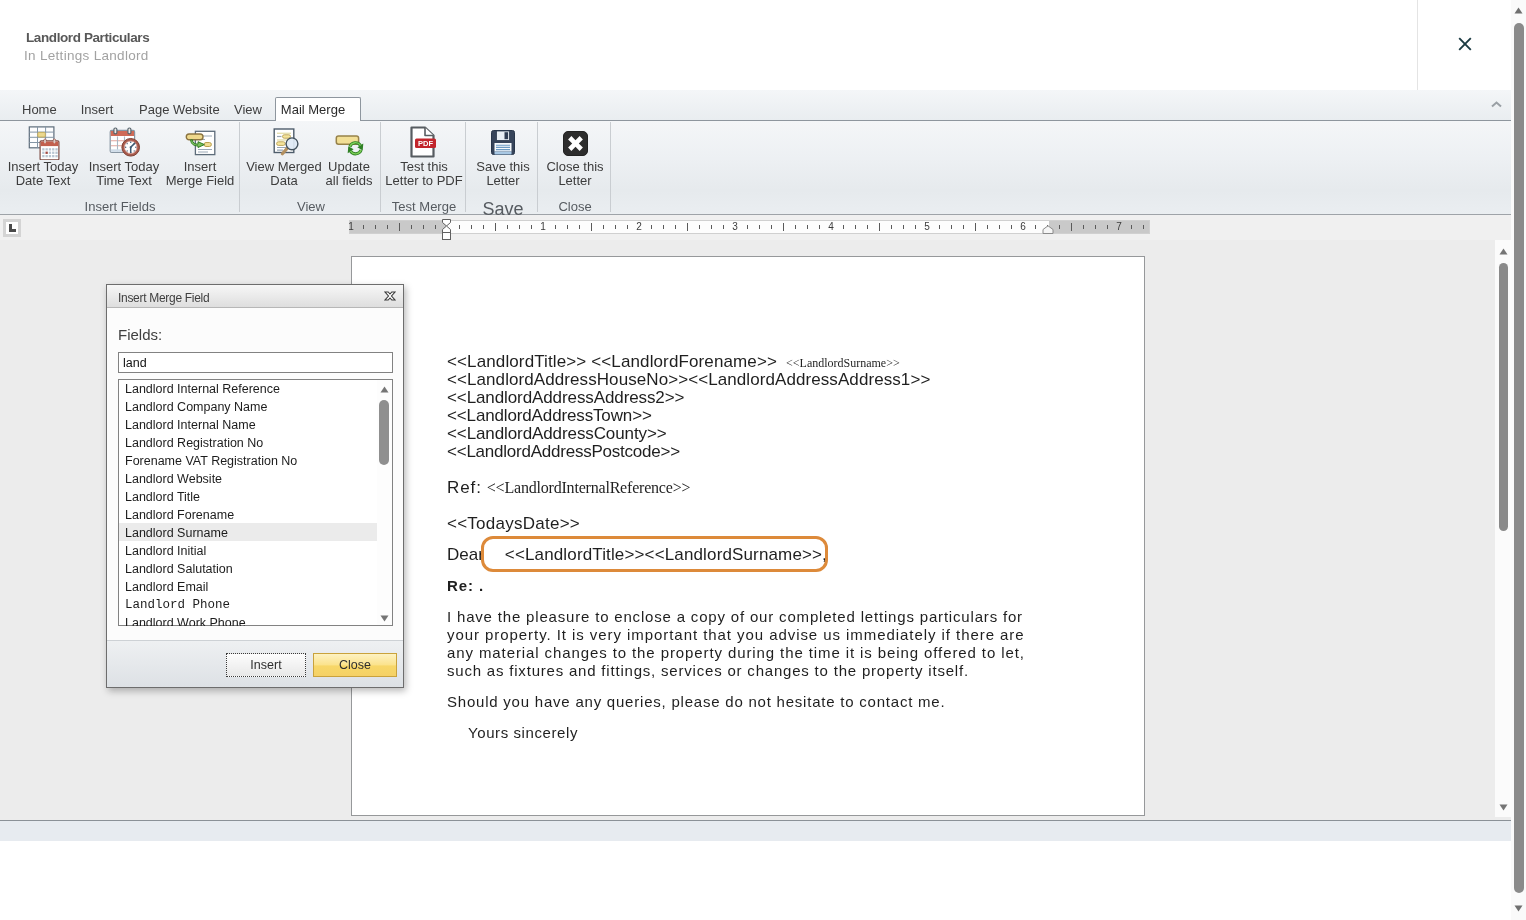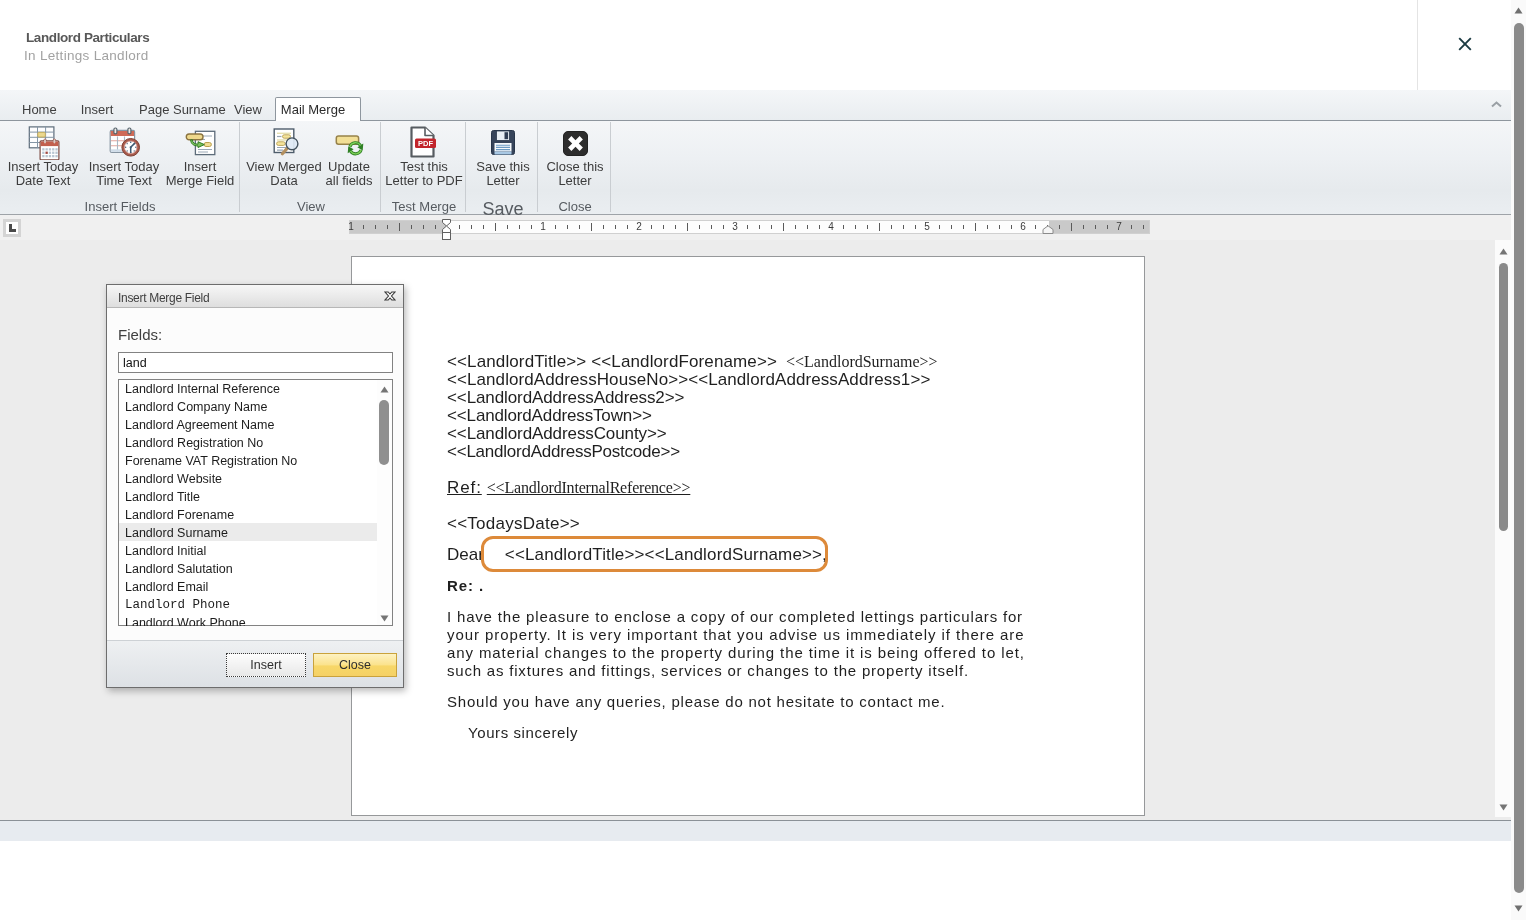--- a/index.html
+++ b/index.html
@@ -17,21 +17,21 @@
   <div class="abs nw" style="left:26px;top:30px;font-size:13.5px;font-weight:bold;color:#585858;letter-spacing:-0.4px;">Landlord Particulars</div>
   <div class="abs nw" style="left:24px;top:48px;font-size:13.5px;color:#a2a2a2;letter-spacing:0.3px;">In Lettings Landlord</div>
   <div class="abs" style="left:1417px;top:0;width:1px;height:91px;background:#e4e4e4;"></div>
   <svg class="abs" style="left:1458px;top:37px;" width="14" height="14" viewBox="0 0 14 14">
     <path d="M1.2 1.2 L12.8 12.8 M12.8 1.2 L1.2 12.8" stroke="#1b3a42" stroke-width="1.9" fill="none"></path>
   </svg>
 
   <div class="abs" style="left:0;top:90px;width:1511px;height:31px;background:linear-gradient(#f4f6f8,#e9edf0);border-bottom:1px solid #8e969e;"></div>
   <div class="abs nw" style="left:22px;top:102px;width:34px;text-align:center;font-size:13px;color:#3e3e3e;">Home</div>
   <div class="abs nw" style="left:80px;top:102px;width:34px;text-align:center;font-size:13px;color:#3e3e3e;">Insert</div>
-  <div class="abs nw" style="left:139px;top:102px;width:70px;text-align:center;font-size:13px;color:#3e3e3e;">Page Surname</div>
+  <div class="abs nw" style="left:139px;top:102px;width:70px;text-align:center;font-size:13px;color:#3e3e3e;">Page Website</div>
   <div class="abs nw" style="left:232px;top:102px;width:32px;text-align:center;font-size:13px;color:#3e3e3e;">View</div>
   <div class="abs" style="left:275px;top:97px;width:86px;height:24px;background:#fff;border:1px solid #8e969e;border-bottom:none;border-radius:2px 2px 0 0;"></div>
   <div class="abs nw" style="left:275px;top:102px;width:76px;text-align:center;font-size:13px;color:#2b2b2b;">Mail Merge</div>
   <svg class="abs" style="left:1490px;top:100px;" width="13" height="9" viewBox="0 0 13 9">
     <path d="M2 6.5 L6.5 2.5 L11 6.5" stroke="#9aa0a5" stroke-width="2" fill="none"></path>
   </svg>
 
   <div class="abs" style="left:0;top:121px;width:1511px;height:94px;background:linear-gradient(#f4f6f8 0%,#edf0f3 40%,#e6eaed 75%,#eaeef1 100%);border-bottom:1px solid #9ea3a8;"></div>
   <div class="abs" id="ribbon-seps"></div>
   <div class="abs" style="left:239px;top:122px;width:1px;height:90px;background:#c9cdd1;"></div>
@@ -247,30 +247,30 @@
 </svg>
   </div>
 
   <div class="abs" style="left:0;top:240px;width:1511px;height:580px;background:#ececec;"></div>
   <div class="abs" style="left:351px;top:256px;width:794px;height:560px;background:#fff;border:1px solid #96989a;"></div>
 
   <div id="letter">
   <style>
     .dl { position:absolute; left:447px; font-size:17px; color:#1f1f1f; line-height:18px; white-space:pre; }
     .bd { font-size:15px; }
-    .sf1 { font-family:"Liberation Serif", serif; font-size:16px; letter-spacing:0; }
+    .sf1 { font-family:"Liberation Serif", serif; font-size:12px; letter-spacing:0; }
     .sf2 { font-family:"Liberation Serif", serif; font-size:16px; letter-spacing:-0.2px; }
   </style>
   <div class="dl" style="top:353px;"><span style="letter-spacing:0.12px;">&lt;&lt;LandlordTitle&gt;&gt; &lt;&lt;LandlordForename&gt;&gt;</span><span class="sf1" id="l1f" style="margin-left:9px;">&lt;&lt;LandlordSurname&gt;&gt;</span></div>
   <div class="dl" style="top:371px;letter-spacing:0.08px;">&lt;&lt;LandlordAddressHouseNo&gt;&gt;&lt;&lt;LandlordAddressAddress1&gt;&gt;</div>
   <div class="dl" style="top:389px;letter-spacing:-0.10px;">&lt;&lt;LandlordAddressAddress2&gt;&gt;</div>
   <div class="dl" style="top:407px;letter-spacing:-0.14px;">&lt;&lt;LandlordAddressTown&gt;&gt;</div>
   <div class="dl" style="top:425px;letter-spacing:-0.10px;">&lt;&lt;LandlordAddressCounty&gt;&gt;</div>
   <div class="dl" style="top:443px;letter-spacing:-0.23px;">&lt;&lt;LandlordAddressPostcode&gt;&gt;</div>
-  <div class="dl" style="top:479px;letter-spacing:0.9px;text-decoration:underline;">Ref:<span class="sf2" id="reff" style="margin-left:5px;">&lt;&lt;LandlordInternalReference&gt;&gt;</span></div>
+  <div class="dl" style="top:479px;letter-spacing:0.9px;">Ref:<span class="sf2" id="reff" style="margin-left:5px;">&lt;&lt;LandlordInternalReference&gt;&gt;</span></div>
   <div class="dl" style="top:515px;letter-spacing:0.25px;">&lt;&lt;TodaysDate&gt;&gt;</div>
   <div class="dl" style="top:546px;">Dear<span id="dearf" style="margin-left:21px;letter-spacing:0.14px;">&lt;&lt;LandlordTitle&gt;&gt;&lt;&lt;LandlordSurname&gt;&gt;,</span></div>
   <div class="dl bd" style="top:577px;font-weight:bold;letter-spacing:0.89px;">Re: .</div>
   <div class="dl bd" style="top:608px;letter-spacing:0.82px;">I have the pleasure to enclose a copy of our completed lettings particulars for</div>
   <div class="dl bd" style="top:626px;letter-spacing:0.94px;">your property. It is very important that you advise us immediately if there are</div>
   <div class="dl bd" style="top:644px;letter-spacing:0.90px;">any material changes to the property during the time it is being offered to let,</div>
   <div class="dl bd" style="top:662px;letter-spacing:0.80px;">such as fixtures and fittings, services or changes to the property itself.</div>
   <div class="dl bd" style="top:693px;letter-spacing:0.78px;">Should you have any queries, please do not hesitate to contact me.</div>
   <div class="dl bd" style="top:724px;letter-spacing:0.59px;margin-left:21px;">Yours sincerely</div>
   <div class="abs" style="left:481px;top:536px;width:347px;height:36px;border:3px solid #dd8a3a;border-radius:12px;"></div>
@@ -307,21 +307,21 @@
   <svg class="abs" style="left:384px;top:291px;" width="12" height="10" viewBox="0 0 12 10">
     <path d="M1 1 L4.2 1 L6 3 L7.8 1 L11 1 L7.5 5 L11 9 L7.8 9 L6 7 L4.2 9 L1 9 L4.5 5 Z" fill="#fff" stroke="#3a3a3a" stroke-width="1.1" stroke-linejoin="miter"></path>
   </svg>
   <div class="abs nw" style="left:118px;top:326px;font-size:15px;color:#3f3f3f;">Fields:</div>
   <div class="abs" style="left:118px;top:352px;width:275px;height:21px;background:#fff;border:1px solid #828282;"></div>
   <div class="abs nw" style="left:123px;top:356px;font-size:12.5px;color:#101010;">land</div>
   <div class="abs" style="left:118px;top:379px;width:275px;height:247px;background:#fff;border:1px solid #828282;overflow:hidden;"></div>
   <div class="abs" style="left:119px;top:523px;width:258px;height:18px;background:#ebebeb;"></div>
   <div class="li" style="top:380px;">Landlord Internal Reference</div>
   <div class="li" style="top:398px;">Landlord Company Name</div>
-  <div class="li" style="top:416px;">Landlord Agreement Name</div>
+  <div class="li" style="top:416px;">Landlord Internal Name</div>
   <div class="li" style="top:434px;">Landlord Registration No</div>
   <div class="li" style="top:452px;">Forename VAT Registration No</div>
   <div class="li" style="top:470px;">Landlord Website</div>
   <div class="li" style="top:488px;">Landlord Title</div>
   <div class="li" style="top:506px;">Landlord Forename</div>
   <div class="li" style="top:524px;">Landlord Surname</div>
   <div class="li" style="top:542px;">Landlord Initial</div>
   <div class="li" style="top:560px;">Landlord Salutation</div>
   <div class="li" style="top:578px;">Landlord Email</div>
   <div class="li" style="top:596px;font-family:Liberation Mono, monospace;">Landlord Phone</div>

